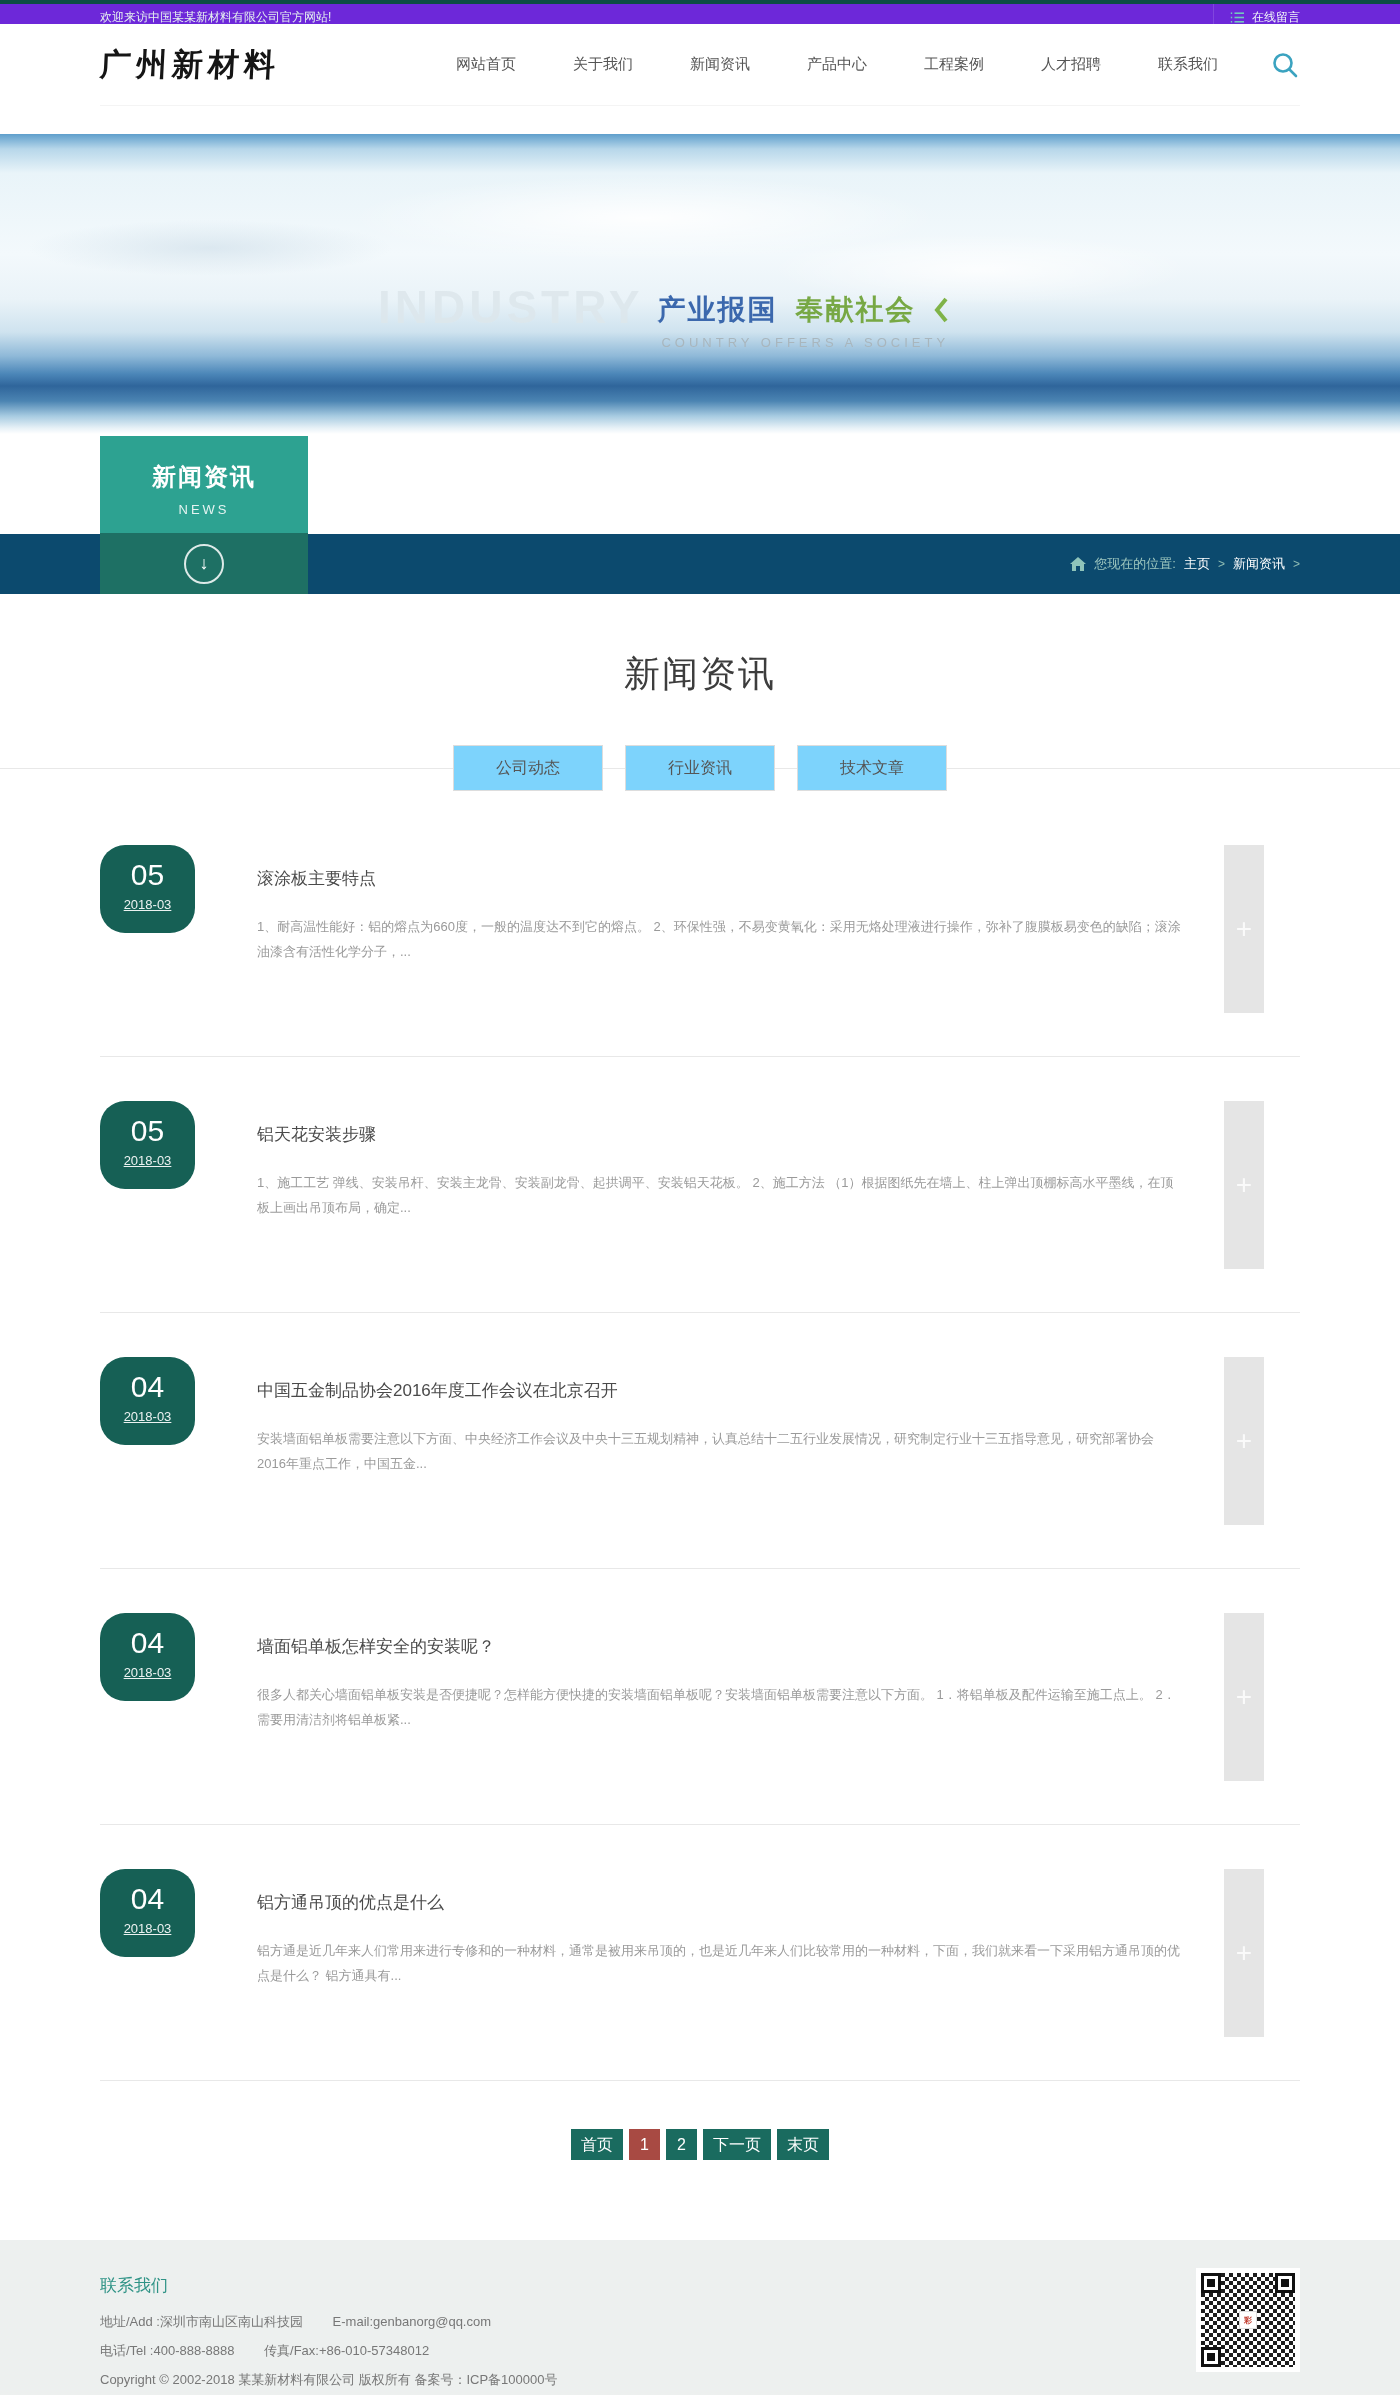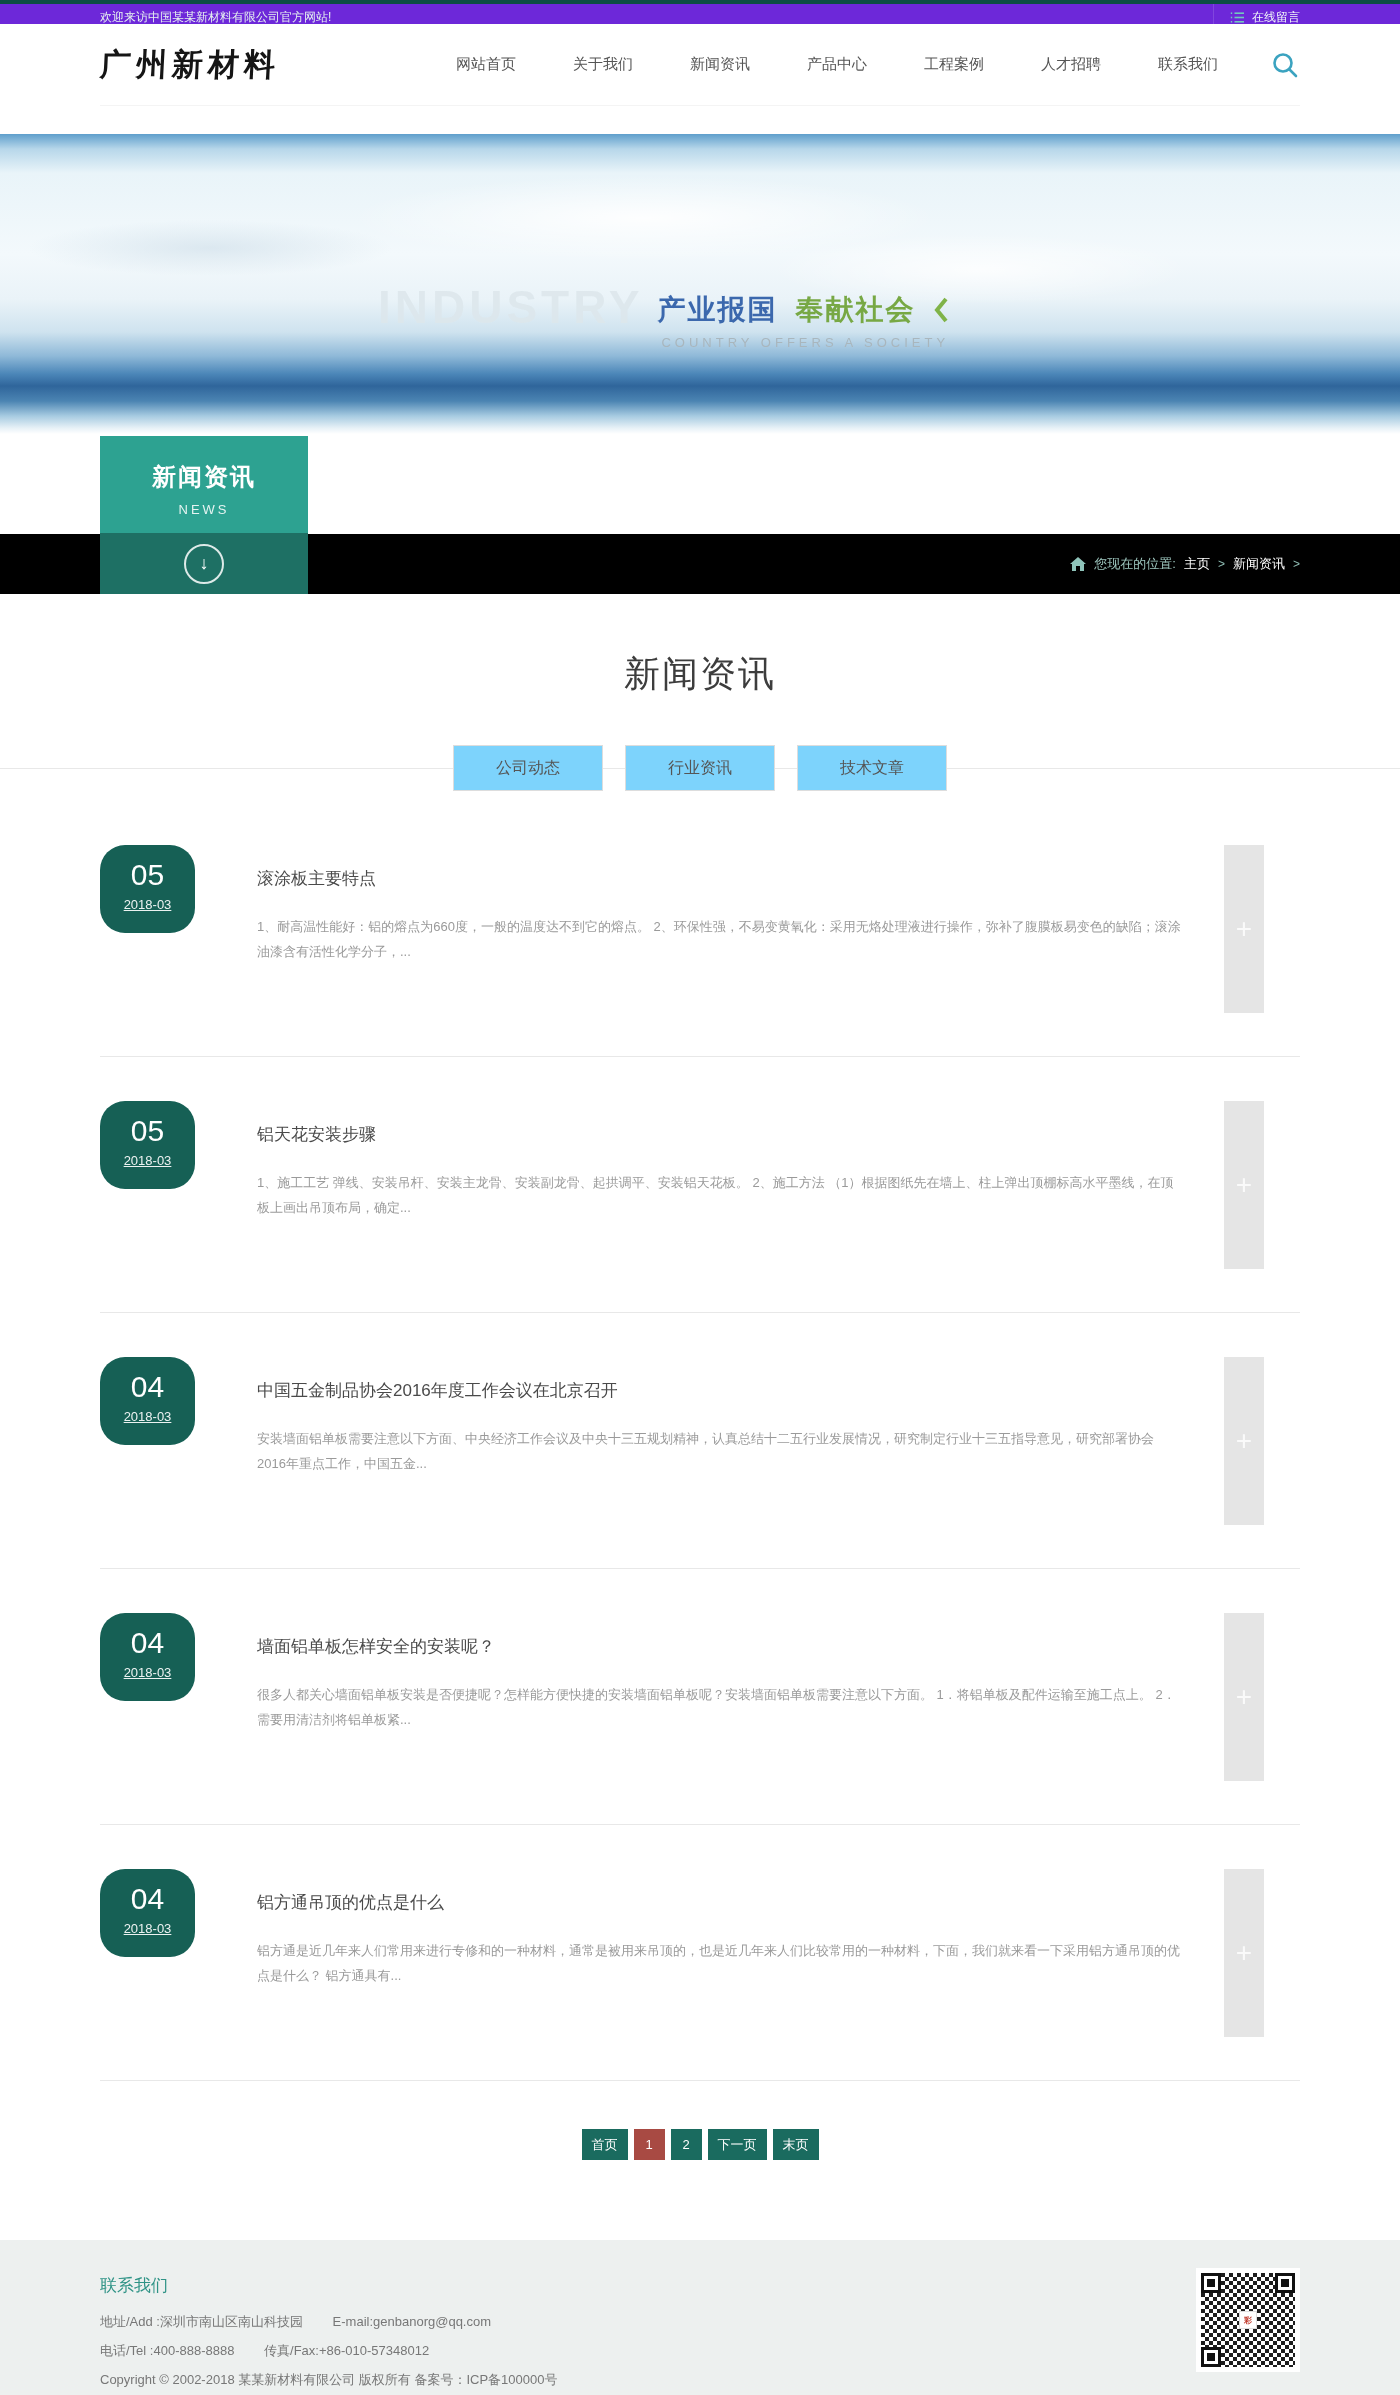--- a/index.html
+++ b/index.html
@@ -54,21 +54,21 @@
     color:#dde7ec; opacity:.85; line-height:1; margin-bottom:20px;
   }
   .slogan-block { margin-left:14px; }
   .slogan-row { display:flex; align-items:center; gap:18px; }
   .slogan-blue { font-size:28px; font-weight:600; color:#3b68ad; letter-spacing:2px; }
   .slogan-green { font-size:28px; font-weight:600; color:#77a844; letter-spacing:2px; }
   .slogan-sub { font-size:13px; color:#a9b6bd; letter-spacing:4px; margin-top:6px; margin-left:4px; }
 
   
   .band-section { position:relative; height:160px; background:#fff; }
-  .band-bar { position:absolute; left:0; bottom:0; width:100%; height:60px; background:#000000; }
+  .band-bar { position:absolute; left:0; bottom:0; width:100%; height:60px; background:#0c4a6e; }
   .news-box {
     position:absolute; left:100px; top:2px; width:208px; height:158px; z-index:2;
     text-align:center; cursor:default;
   }
   .news-box-top { height:97px; background:#2da291; }
   .news-box-top h2 { padding-top:25px; font-size:24px; font-weight:bold; color:#fff; letter-spacing:2px; }
   .news-box-en { margin-top:9px; font-size:13px; color:rgba(255,255,255,.88); letter-spacing:3px; }
   .news-box-bottom { height:61px; background:#1e7064; display:flex; align-items:center; justify-content:center; }
   .circle-arrow {
     width:40px; height:40px; border:2px solid rgba(255,255,255,.85); border-radius:50%;
@@ -114,21 +114,21 @@
   .plus-box {
     flex:0 0 40px; height:168px; background:#e5e5e5;
     display:flex; align-items:center; justify-content:center;
     color:#fafafa; font-size:28px; font-weight:300; cursor:pointer;
   }
 
   
   .pagination { margin-top:48px; display:flex; justify-content:center; gap:6px; }
   .page-btn {
     min-width:31px; padding:7px 10px; background:#1a6b5f; color:#fff;
-    font-size:13px; text-align:center; cursor:pointer; line-height:17px;
+    font-size:16px; text-align:center; cursor:pointer; line-height:17px;
   }
   .page-btn.active { background:#a84a43; }
 
   
   .footer { margin-top:80px; background:#edf0ef; padding:34px 0 28px; }
   .footer h3 { font-size:17px; font-weight:400; color:#2f9386; margin-bottom:16px; }
   .footer-line { font-size:13px; color:#777; margin-top:11px; }
   .footer-line span + span { margin-left:26px; }
   .qr-card {
     position:absolute; right:0; top:-6px; width:104px; height:104px;

